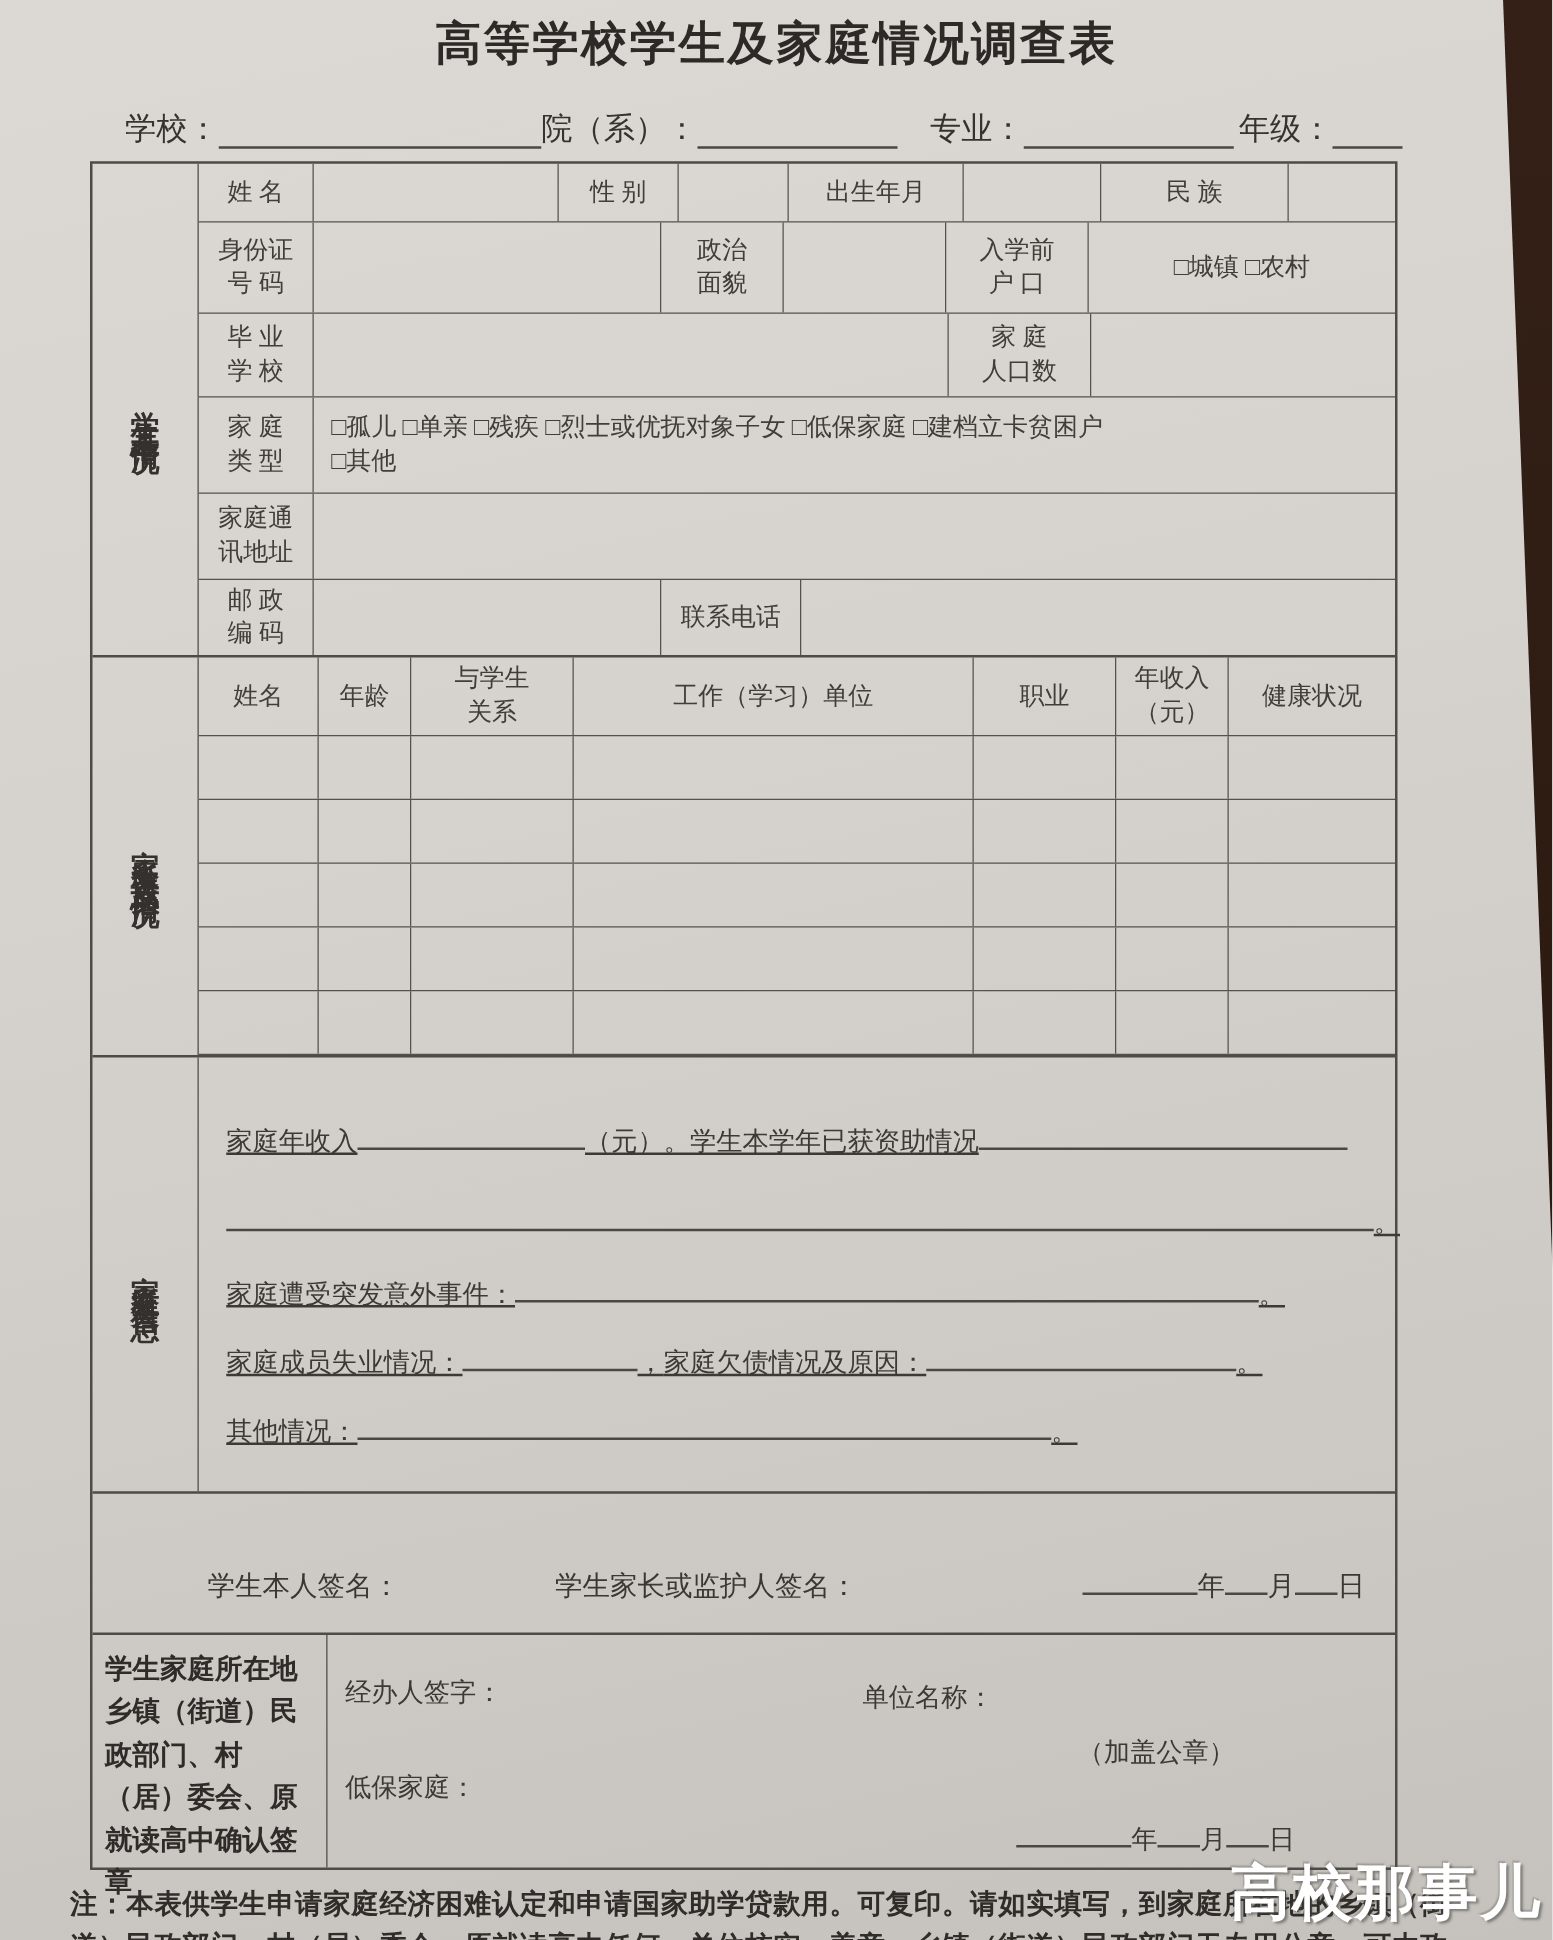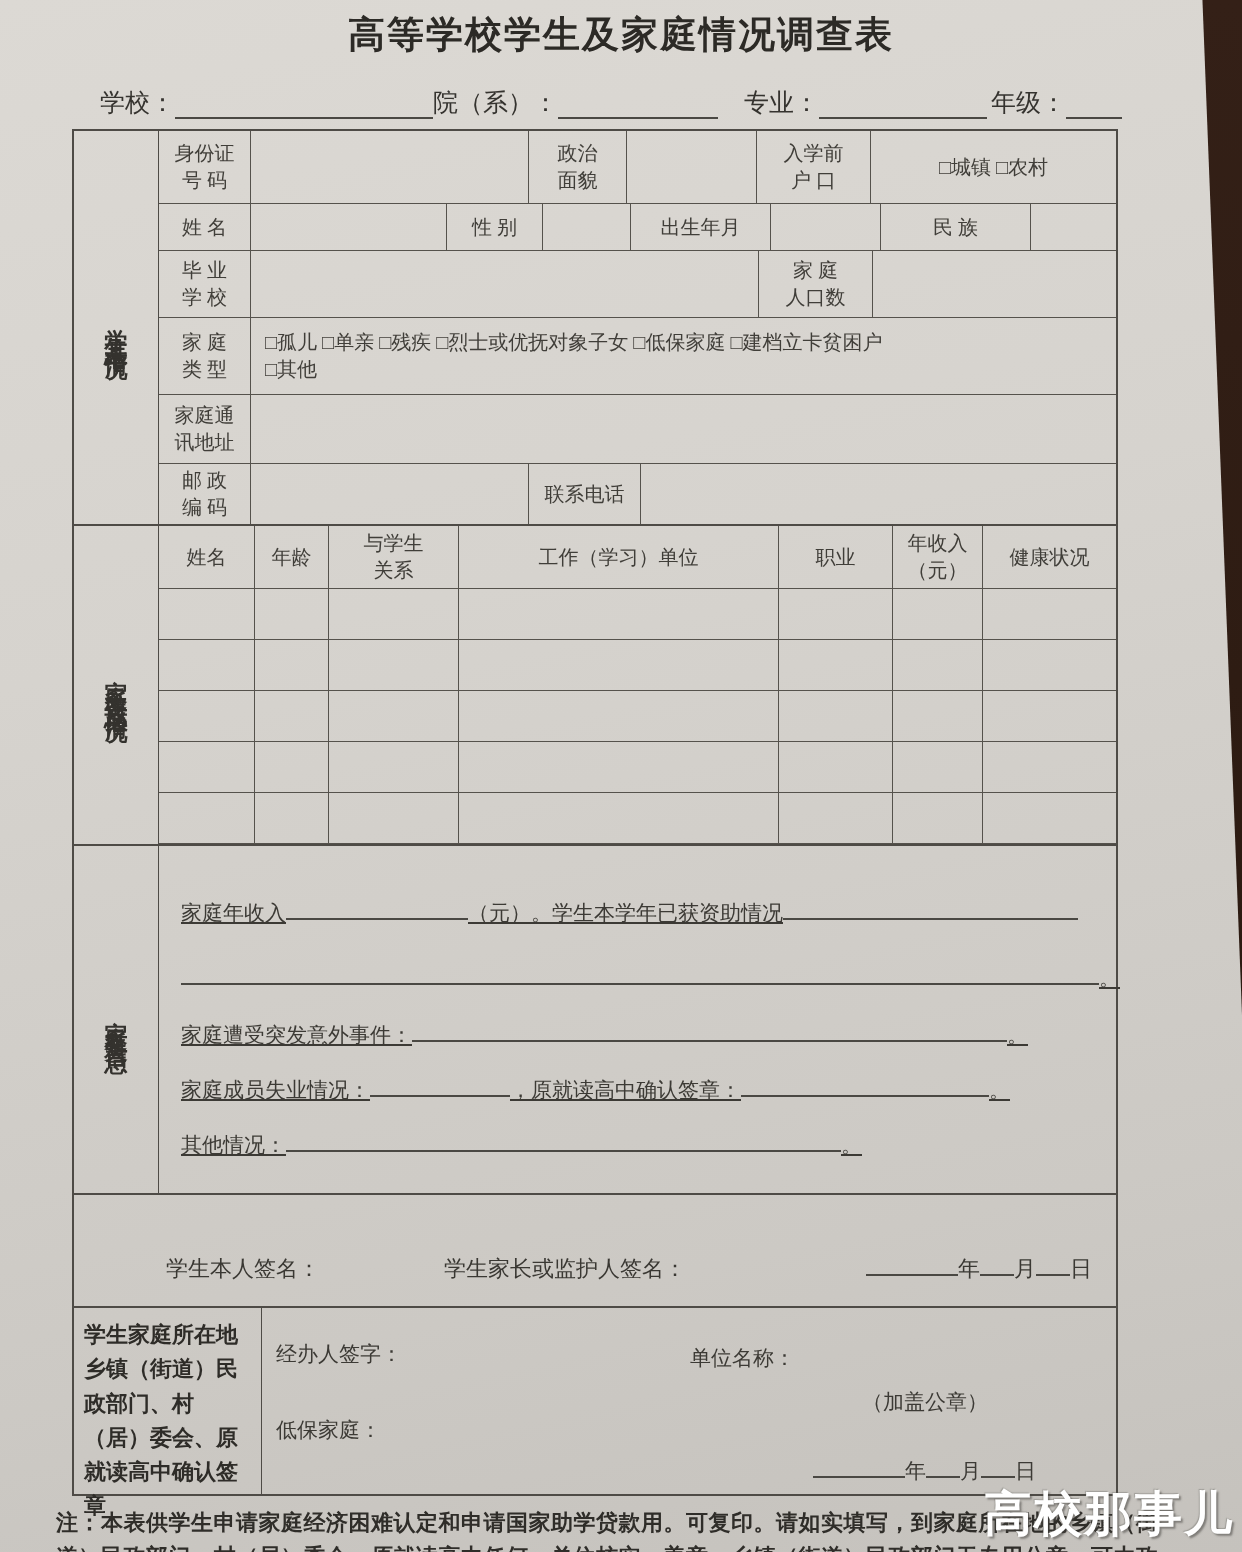--- a/index.html
+++ b/index.html
@@ -95,56 +95,56 @@
       <span class="ul" style="width:56px"></span>
   </div>
 
   <div class="form">
 
     <div class="sect">
       <div class="vlabel">
           <span>学生基本情况</span>
         </div>
       <div class="rows">
+        <div class="row" style="height:46px">
+          <div class="c" style="width:92px">
+              <span>姓  名</span>
+            </div>
+          <div class="c" style="width:196px"></div>
+          <div class="c" style="width:96px">
+              <span>性  别</span>
+            </div>
+          <div class="c" style="width:88px"></div>
+          <div class="c" style="width:140px">
+              <span>出生年月</span>
+            </div>
+          <div class="c" style="width:110px"></div>
+          <div class="c" style="width:150px">
+              <span>民  族</span>
+            </div>
+          <div class="c fill last"></div>
+        </div>
         <div class="row" style="height:72px">
           <div class="c" style="width:92px">
             <span>身份证</span>
             <span>号  码</span>
           </div>
           <div class="c" style="width:278px"></div>
           <div class="c" style="width:98px">
             <span>政治</span>
             <span>面貌</span>
           </div>
           <div class="c" style="width:130px"></div>
           <div class="c" style="width:114px">
             <span>入学前</span>
             <span>户  口</span>
           </div>
           <div class="c fill last">
               <span>□城镇  □农村</span>
             </div>
-        </div>
-        <div class="row" style="height:46px">
-          <div class="c" style="width:92px">
-              <span>姓  名</span>
-            </div>
-          <div class="c" style="width:196px"></div>
-          <div class="c" style="width:96px">
-              <span>性  别</span>
-            </div>
-          <div class="c" style="width:88px"></div>
-          <div class="c" style="width:140px">
-              <span>出生年月</span>
-            </div>
-          <div class="c" style="width:110px"></div>
-          <div class="c" style="width:150px">
-              <span>民  族</span>
-            </div>
-          <div class="c fill last"></div>
         </div>
         <div class="row" style="height:66px">
           <div class="c" style="width:92px">
             <span>毕  业</span>
             <span>学  校</span>
           </div>
           <div class="c" style="width:508px"></div>
           <div class="c" style="width:114px">
             <span>家  庭</span>
             <span>人口数</span>
@@ -256,21 +256,21 @@
         <div class="fline" style="margin-top:12px">
           <span>家庭年收入</span><span class="ul" style="width:182px"></span><span>（元）。学生本学年已获资助情况</span><span class="ul" style="width:295px"></span>
         </div>
         <div class="fline" style="margin-top:34px">
           <span class="ul" style="width:918px"></span><span>。</span>
         </div>
         <div class="fline" style="margin-top:26px">
           <span>家庭遭受突发意外事件：</span><span class="ul" style="width:595px"></span><span>。</span>
         </div>
         <div class="fline" style="margin-top:22px">
-          <span>家庭成员失业情况：</span><span class="ul" style="width:140px"></span><span>，</span><span>原就读高中确认签章：</span><span class="ul" style="width:248px"></span><span>。</span>
+          <span>家庭成员失业情况：</span><span class="ul" style="width:140px"></span><span>，</span><span>家庭欠债情况及原因：</span><span class="ul" style="width:248px"></span><span>。</span>
         </div>
         <div class="fline" style="margin-top:22px;margin-bottom:6px">
           <span>其他情况：</span><span class="ul" style="width:555px"></span><span>。</span>
         </div>
       </div>
     </div>
 
     <div class="sect">
       <div class="commit" style="flex:1">
         <div class="signs">

